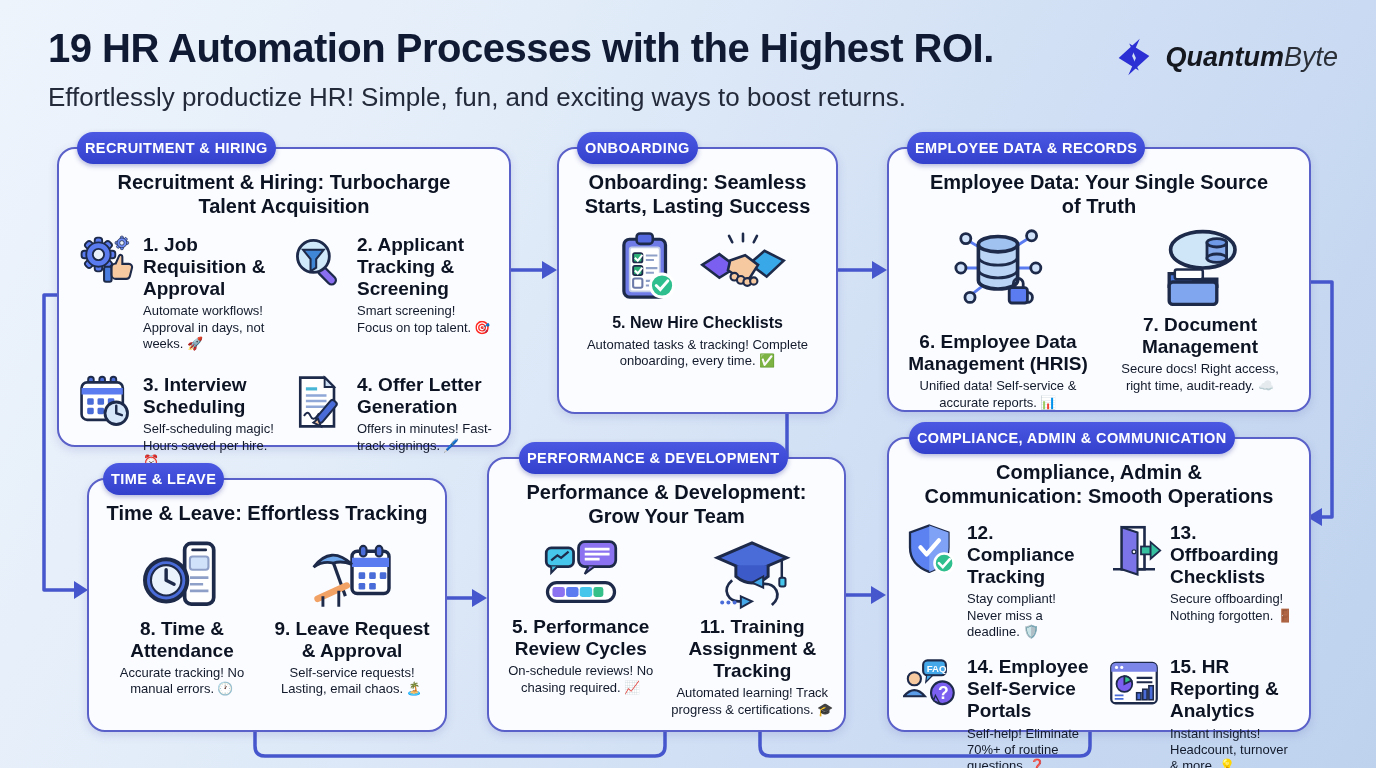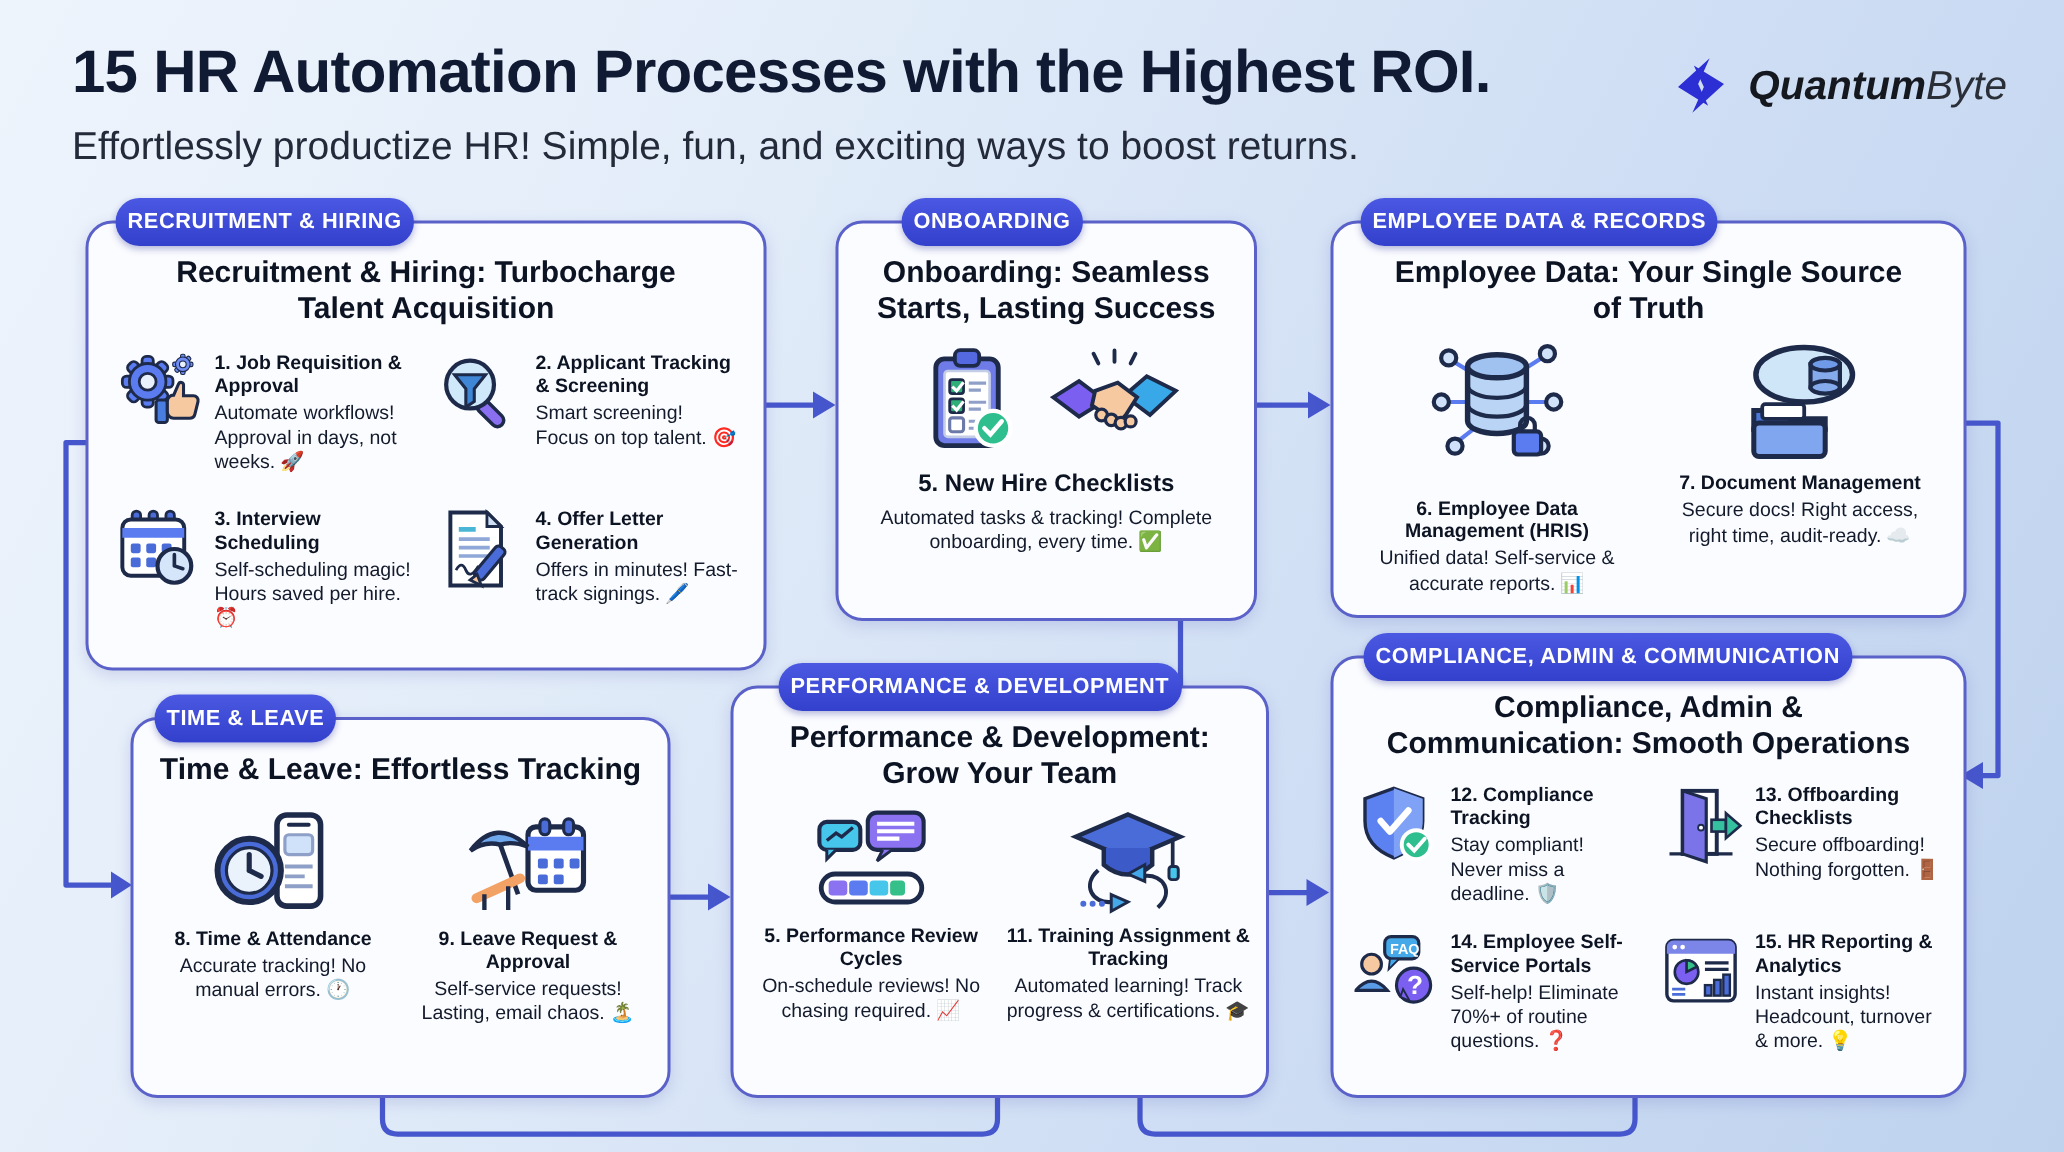--- a/index.html
+++ b/index.html
@@ -21,21 +21,21 @@
   .card{position:absolute;background:#fbfcff;border:2.5px solid #5a61c8;border-radius:18px;
         box-shadow:0 3px 10px rgba(70,80,170,.18);z-index:2;}
   .badge{position:absolute;top:-17px;background:linear-gradient(180deg,#4a58e2,#3240cc);color:#fff;
          font-weight:bold;font-size:14.5px;letter-spacing:.4px;padding:8px 8px;border-radius:18px;
          white-space:nowrap;box-shadow:0 2px 5px rgba(40,50,150,.35);z-index:3;}
   .card-title{text-align:center;font-weight:bold;font-size:20px;line-height:1.18;color:#0c1322;margin-top:22px;}
 
   .grid2{display:grid;grid-template-columns:1fr 1fr;}
   .item-h{display:flex;align-items:flex-start;gap:8px;}
   .item-v{display:flex;flex-direction:column;align-items:center;text-align:center;}
-  .it-title{font-weight:bold;font-size:13px;line-height:1.16;color:#0c1322;}
+  .it-title{font-weight:bold;font-size:19px;line-height:1.16;color:#0c1322;}
   .it-desc{font-size:13px;line-height:1.26;color:#121a2b;margin-top:3px;}
   .ic{flex:0 0 auto;}
 
   
   #card1 .grid2{margin:14px 16px 0 16px;row-gap:20px;column-gap:10px;}
   #card1 .it-txt{padding-top:2px;}
   #card2 .icons-row{display:flex;justify-content:center;align-items:center;gap:16px;margin:12px 0 6px;}
   #card2 .it-title{font-size:16px;margin-top:4px;}
   #card2 .it-desc{margin-top:4px;}
   #card3 .grid2{margin-top:8px;column-gap:4px;padding:0 10px;}
@@ -62,21 +62,21 @@
   <g fill="#4656cc">
     <polygon points="74,581 74,599 88,590"></polygon>
     <polygon points="542,261 542,279 557,270"></polygon>
     <polygon points="872,261 872,279 887,270"></polygon>
     <polygon points="1322,508 1322,526 1307,517"></polygon>
     <polygon points="472,589 472,607 487,598"></polygon>
     <polygon points="871,586 871,604 886,595"></polygon>
   </g>
 </svg>
 
-<div class="hdr-title">15 HR Automation Processes with the Highest ROI.</div>
+<div class="hdr-title">19 HR Automation Processes with the Highest ROI.</div>
 <div class="hdr-sub">Effortlessly productize HR! Simple, fun, and exciting ways to boost returns.</div>
 
 <div class="logo">
   <svg class="logo-glyph" viewBox="0 0 48 48">
     <path d="M30 5 8 25l21 13-7-15z" fill="#2b2fd4"></path>
     <path d="M18 43 40 23 19 10l7 15z" fill="#2b2fd4"></path>
   </svg>
   <div class="logo-text">
     <b>Quantum</b><span class="lt">Byte</span>
   </div>
@@ -156,21 +156,21 @@
       </svg>
       <div class="it-txt">
         <div class="it-title">4. Offer Letter Generation</div>
         <div class="it-desc">Offers in minutes! Fast-track signings. 🖊️</div>
       </div>
     </div>
   </div>
 </div>
 
 <div class="card" id="card2" style="left:557px;top:147px;width:277px;height:263px;">
-  <div class="badge" style="left:18px;margin-left:24px;">ONBOARDING</div>
+  <div class="badge" style="left:18px;">ONBOARDING</div>
   <div class="card-title" style="padding:0 18px;text-align:center;">Onboarding: Seamless Starts, Lasting Success</div>
   <div class="icons-row">
     <svg width="74" height="74" viewBox="0 0 64 64">
       <rect x="12" y="8" width="36" height="50" rx="5" fill="#6f7ce8" stroke="#1e2a4a" stroke-width="2.8"></rect>
       <rect x="17" y="15" width="26" height="38" rx="2" fill="#fff" stroke="#c3cde6" stroke-width="1.5"></rect>
       <rect x="23" y="3" width="14" height="9" rx="3" fill="#5468e0" stroke="#1e2a4a" stroke-width="2.2"></rect>
       <g>
         <rect x="20" y="20" width="8" height="8" rx="1.5" fill="#2fae78" stroke="#1e2a4a" stroke-width="1.6"></rect>
         <path d="M21.5 24 l2.5 2.5 4-5" stroke="#fff" stroke-width="1.8" fill="none"></path>
         <rect x="20" y="31" width="8" height="8" rx="1.5" fill="#2fae78" stroke="#1e2a4a" stroke-width="1.6"></rect>

